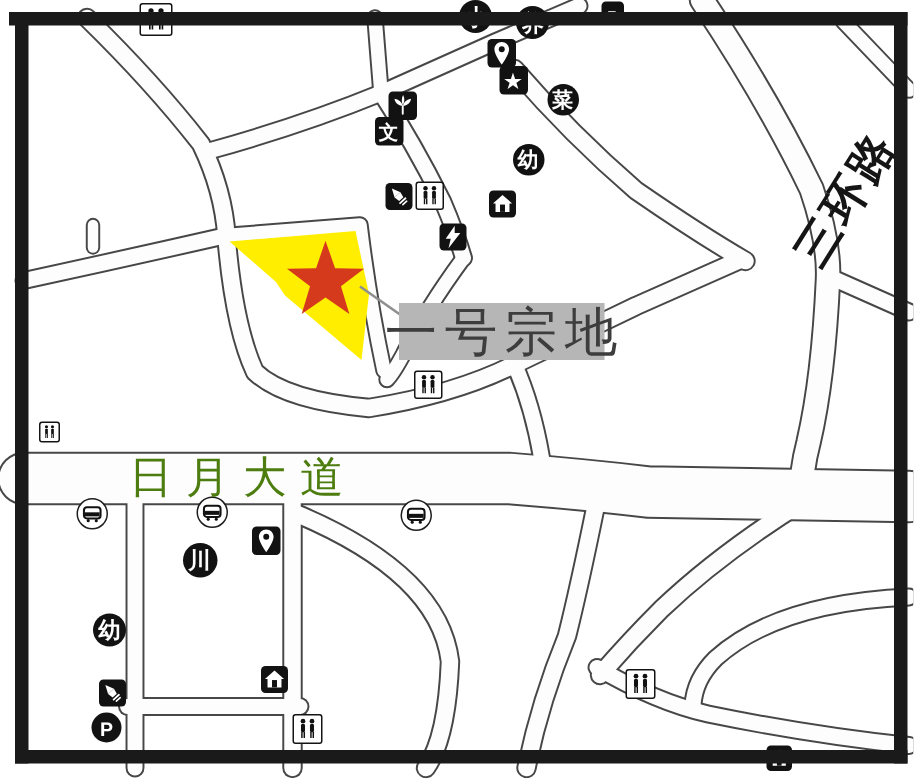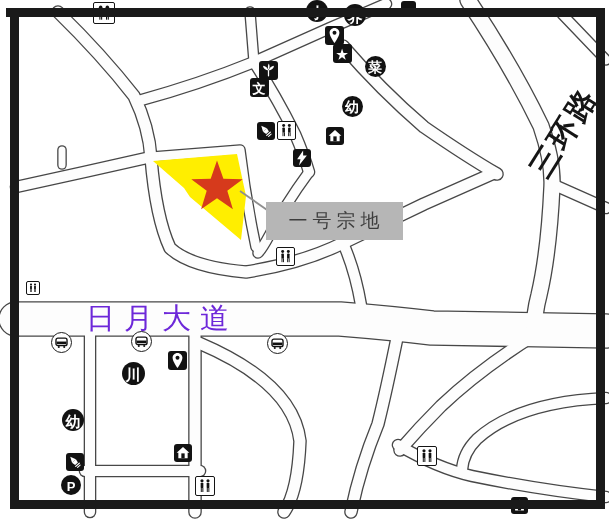--- a/index.html
+++ b/index.html
@@ -20,30 +20,30 @@
   .icon svg{display:block;width:100%;height:100%;}
   .ic-circle{background:#121212;border-radius:50%;color:#fff;font-weight:bold;}
   .ic-square{background:#121212;border-radius:3px;color:#fff;font-weight:bold;}
   .ic-wc{background:#ffffff;border:1.6px solid #141414;border-radius:2px;}
   .ic-bus{background:#ffffff;border:1.8px solid #1e1e1e;border-radius:50%;}
   .icon .ch{display:block;line-height:1;transform:translateY(.5px);}
   
   .maplabel{position:absolute;z-index:4;color:#333;}
   #lbl-ave{
     left:86px;top:299px;width:170px;height:34px;font-size:29px;letter-spacing:9px;
-    font-family:"Liberation Serif", serif;color:#6d28d9;white-space:nowrap;
+    font-family:"Liberation Serif", serif;color:#4d7c0f;white-space:nowrap;
   }
   #lbl-ring{
     left:515px;top:112px;font-size:30px;font-weight:bold;letter-spacing:3px;
     font-family:"Liberation Serif", serif;color:#151515;white-space:nowrap;
     transform:rotate(-58deg);transform-origin:50% 50%;
   }
   #parcel-label{
     left:266px;top:202px;width:137px;height:38px;z-index:4;position:absolute;
-    background:var(--label_bg,#b6b6b6);color:#3d3d3d;font-size:19px;letter-spacing:5px;
+    background:var(--label_bg,#b6b6b6);color:#3d3d3d;font-size:35px;letter-spacing:5px;
     font-family:"Liberation Serif", serif;display:flex;align-items:center;justify-content:center;
     padding-left:4px;box-sizing:border-box;white-space:nowrap;
   }
 </style>
 </head>
 <body>
 
 <div id="stage">
 
   <svg id="roadsvg" width="609" height="519" viewBox="0 0 609 519">

